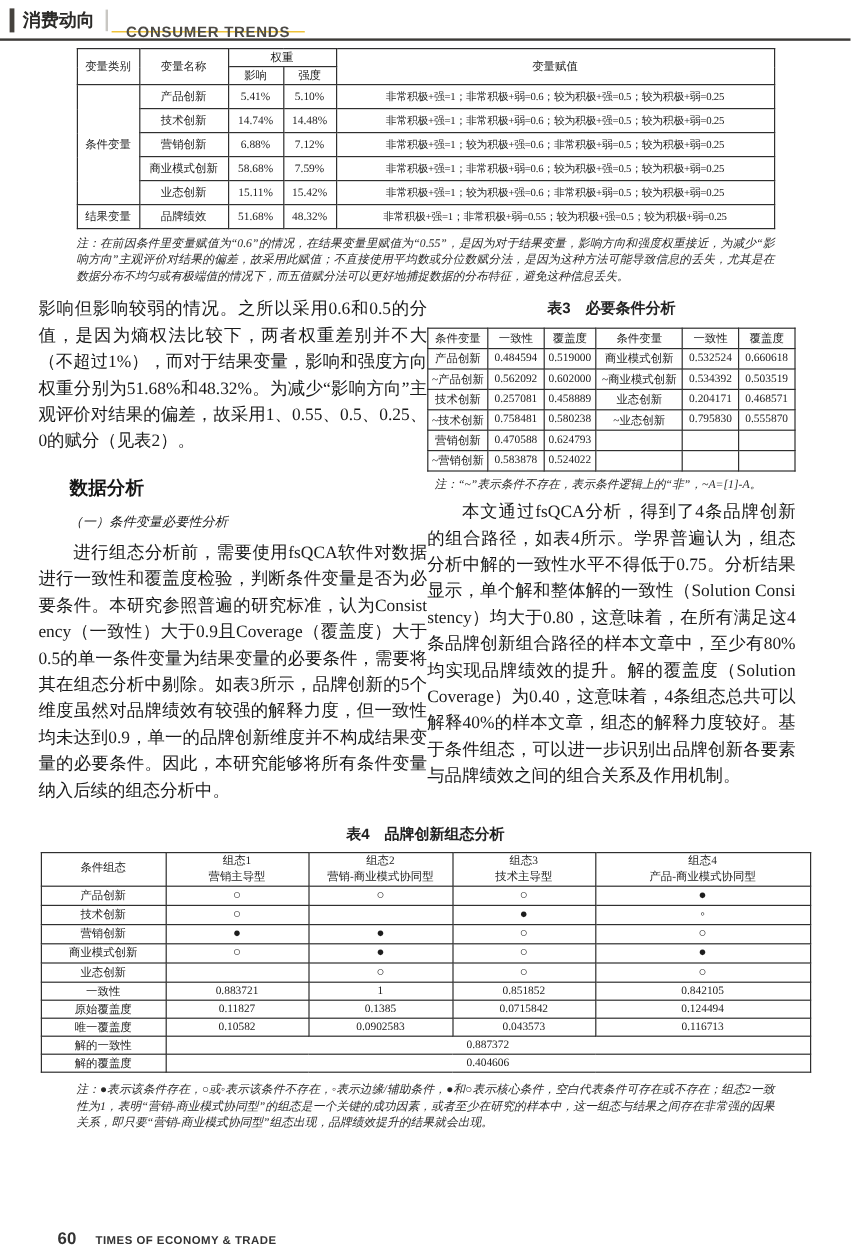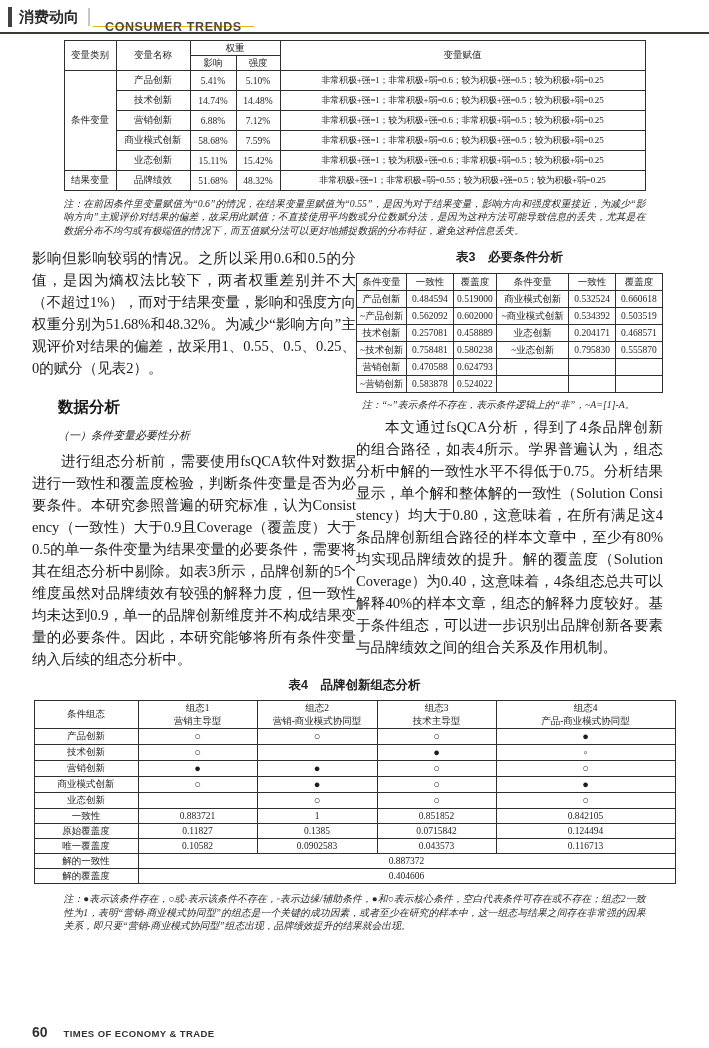--- a/index.html
+++ b/index.html
@@ -71,30 +71,30 @@
 
   
   .cap3 { margin-top:2px; }
   .table3 { width:100%; margin-top:7px; border:1.5px solid #2f2f2f; }
   .table3 th { height:17px; }
   .table3 td { height:17px; }
   .note3 { margin-top:5px; padding-left:6px; }
   .sub-fsqca { margin-top:12px; }
 
   
-  .t4-block { margin-top:7px; }
+  .t4-block { margin-top:17px; }
   .table4 { width:642px; margin:6px auto 0; border:1.5px solid #2f2f2f; }
   .table4 th { height:28px; line-height:13px; }
   .table4 td { height:15px; }
   .table4 .sym { font-size:11px; line-height:15px; }
   .note4 { width:582px; margin:8px auto 0; }
 
   
   .footer {
-    position:absolute; left:32px; bottom:8px; display:flex; align-items:baseline;
+    position:absolute; left:48px; bottom:8px; display:flex; align-items:baseline;
     gap:16px; font-family:"Liberation Sans", sans-serif; color:#333;
   }
   .footer .pnum { font-weight:bold; font-size:14px; }
   .footer .journal { font-weight:bold; font-size:9.5px; letter-spacing:0.4px; }
 </style>
 </head>
 <body>
 
 <div class="page">
 

